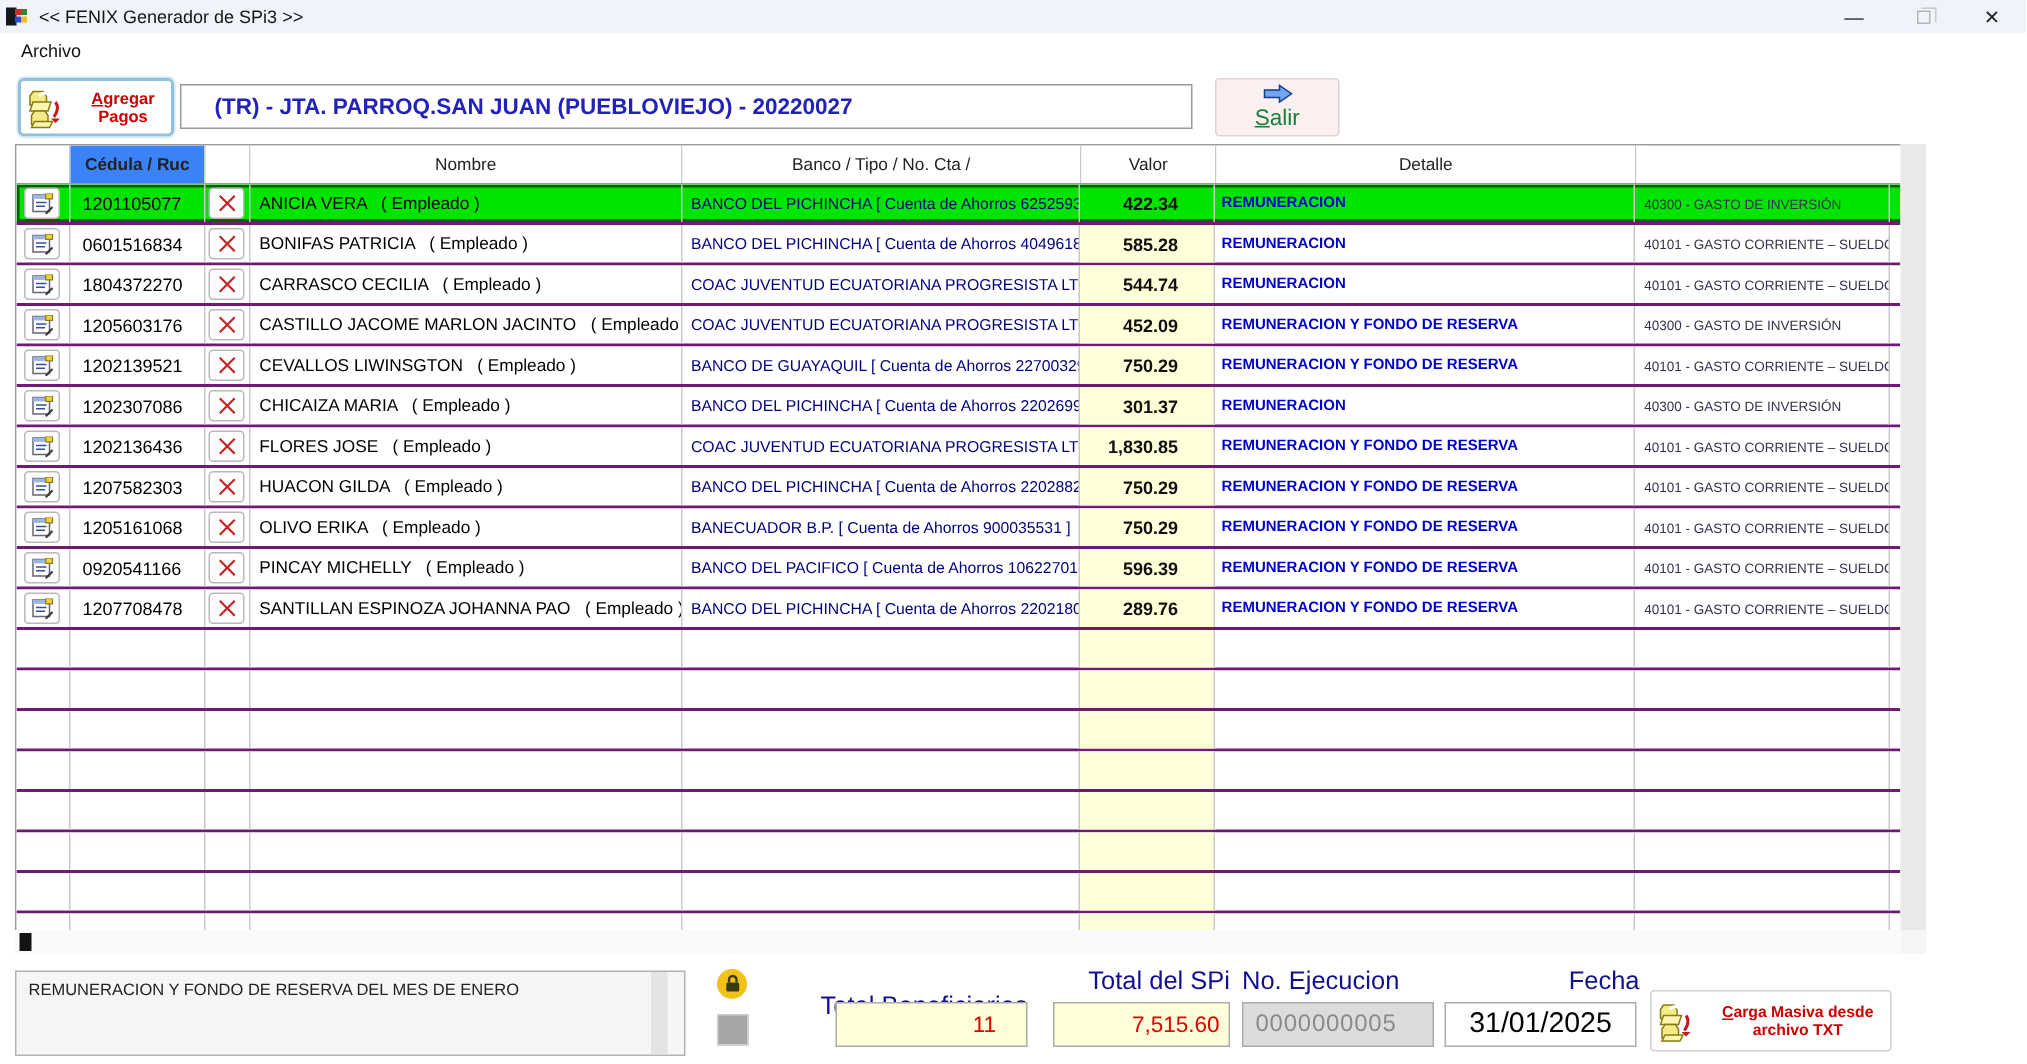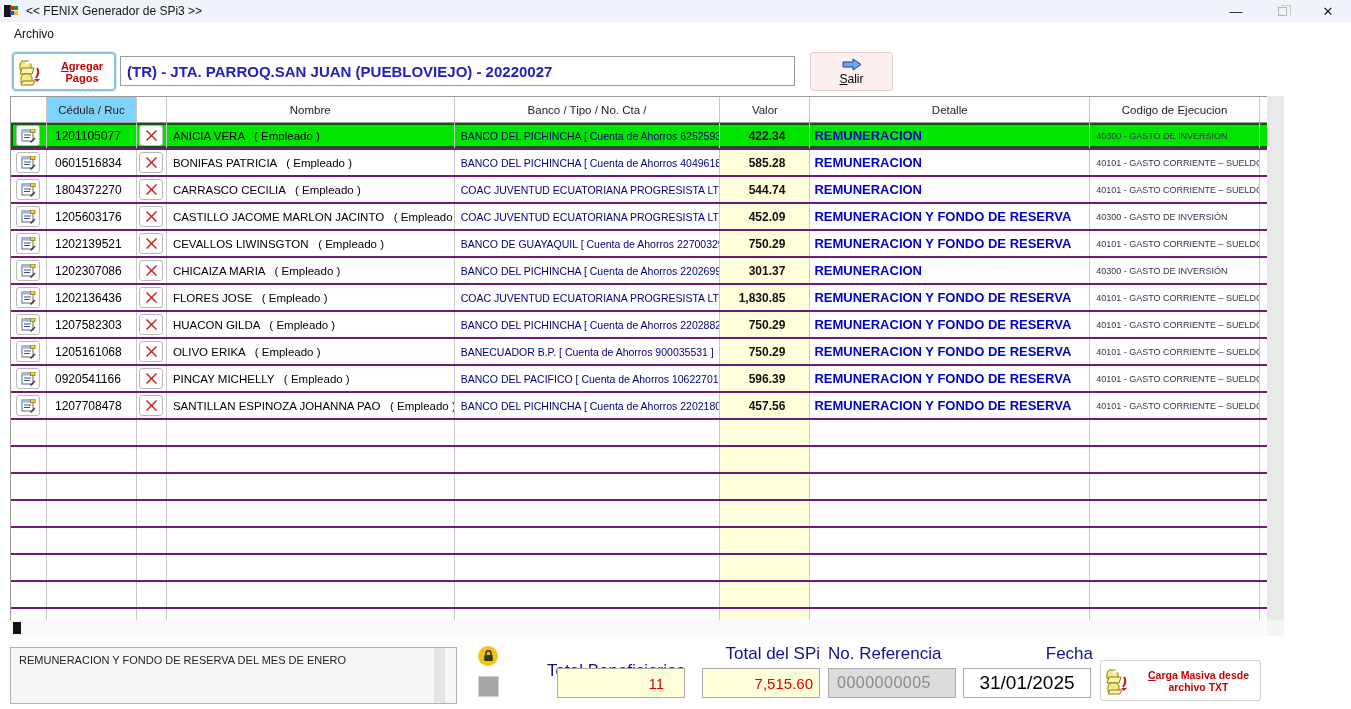--- a/index.html
+++ b/index.html
@@ -19,39 +19,39 @@
 
   
   .menubar { position:absolute; left:0; top:22px; width:1351px; height:23px; background:#fff; }
   .menuitem { position:absolute; left:10px; top:3px; font-size:12px; color:#111; padding:2px 4px; }
 
   
   .btn-agregar { position:absolute; left:12px; top:52px; width:104px; height:39px; background:#fff;
     border:2px solid #8fc0dd; border-radius:4px; outline:1px solid #cfe7f4; display:flex; align-items:center; gap:4px; padding:2px 4px; cursor:default;}
   .btn-agregar .lbl { color:#cc0000; font-weight:bold; font-size:11px; line-height:12px; text-align:center; flex:1; }
   .entity-input { position:absolute; left:120px; top:56px; width:675px; height:30px; border:1px solid #9a9a9a;
-    font-family:"Liberation Sans",sans-serif; font-size:15px; font-weight:bold; color:#2222bb; padding:0 6px; background:#fff; }
+    font-family:"Liberation Sans",sans-serif; font-size:15px; font-weight:bold; color:#2222bb; padding:0 22px; background:#fff; }
   .btn-salir { position:absolute; left:810px; top:52px; width:83px; height:39px; background:#fbeff0; border:1px solid #e5cfd2; border-radius:3px;
     display:flex; flex-direction:column; align-items:center; justify-content:center; gap:1px; }
-  .btn-salir .lbl { font-size:12px; color:#000000; }
+  .btn-salir .lbl { font-size:15px; color:#15803d; }
   .u { text-decoration:underline; }
 
   
   .grid { position:absolute; left:10px; top:96px; width:1257px; height:524px; overflow:hidden; border-left:1px solid #9a9a9a; border-top:1px solid #9a9a9a; background:#fff; }
   .grow { display:flex; height:27px; border-bottom:2px solid #701a75; background:#fff; }
   .ghead { display:flex; height:26px; border-bottom:1px solid #9a9a9a; }
   .gcell { height:100%; border-right:1px solid #c9c9c9; display:flex; align-items:center; overflow:hidden; white-space:pre; }
   .ghead .gcell { justify-content:center; font-size:11.5px; color:#222; }
   .c-edit { width:36px; justify-content:center; }
   .c-cedula { width:90px; padding-left:8px; font-size:12px; color:#000; }
   .c-del { width:30px; justify-content:center; }
   .c-nombre { width:288px; padding-left:6px; font-size:11.5px; color:#000; }
   .c-banco { width:266px; padding-left:6px; font-size:10.5px; color:#00007a; }
   .c-valor { width:90px; justify-content:flex-end; padding-right:24px; font-size:12px; font-weight:bold; color:#101010; background:#ffffd9; }
-  .c-detalle { width:280px; padding-left:4px; font-size:13px; font-weight:bold; color:#0000cc; }
+  .c-detalle { width:280px; padding-left:4px; font-size:10px; font-weight:bold; color:#0000cc; }
   .c-codigo { width:170px; padding-left:6px; font-size:9px; color:#33334d; }
   .c-sliver { width:7px; border-right:none; }
   .grow.selected { background:#00e400; box-shadow: inset 0 2px 0 #0a5c0a, inset 0 -2px 0 #0a5c0a, inset 2px 0 0 #0a5c0a; }
   .grow.selected .c-valor { background:transparent; }
   .rowbtn { width:24px; height:21px; background:#fdfdfd; border:1px solid #b9b9b9; border-radius:3px; display:flex; align-items:center; justify-content:center; }
 
   
   .hscroll { position:absolute; left:10px; top:620px; width:1257px; height:16px; background:#fafafa; }
   .hthumb { position:absolute; left:3px; top:2px; width:8px; height:12px; background:#141414; }
   .vscroll { position:absolute; left:1267px; top:96px; width:17px; height:524px; background:#e9e9e9; }
@@ -124,27 +124,26 @@
   <div class="btn-salir">
     <svg width="20" height="13" viewBox="0 0 20 13">
       <path d="M1 4 L11 4 L11 1 L19 6.5 L11 12 L11 9 L1 9 Z" fill="#6fa8f0" stroke="#1a3a8a" stroke-width="1"></path>
     </svg>
     <span class="lbl"><span class="u">S</span>alir</span>
   </div>
 
   <div class="grid" id="grid">
       <div class="ghead">
         <div class="gcell c-edit" style="background: rgb(255, 255, 255); font-weight: normal; color: rgb(34, 34, 34); font-size: 11.5px; justify-content: center; padding: 0px;"></div>
-        <div class="gcell c-cedula" style="background: #7dd3fc; font-weight: normal; color: rgb(34, 34, 34); font-size: 11.5px; justify-content: center; padding: 0px;">Cédula / Ruc</div>
+        <div class="gcell c-cedula" style="background: #3b82f6; font-weight: bold; color: rgb(34, 34, 34); font-size: 11.5px; justify-content: center; padding: 0px;">Cédula / Ruc</div>
         <div class="gcell c-del" style="background: rgb(255, 255, 255); font-weight: normal; color: rgb(34, 34, 34); font-size: 11.5px; justify-content: center; padding: 0px;"></div>
         <div class="gcell c-nombre" style="background: rgb(255, 255, 255); font-weight: normal; color: rgb(34, 34, 34); font-size: 11.5px; justify-content: center; padding: 0px;">Nombre</div>
         <div class="gcell c-banco" style="background: rgb(255, 255, 255); font-weight: normal; color: rgb(34, 34, 34); font-size: 11.5px; justify-content: center; padding: 0px;">Banco / Tipo / No. Cta /</div>
         <div class="gcell c-valor" style="background: rgb(255, 255, 255); font-weight: normal; color: rgb(34, 34, 34); font-size: 11.5px; justify-content: center; padding: 0px;">Valor</div>
         <div class="gcell c-detalle" style="background: rgb(255, 255, 255); font-weight: normal; color: rgb(34, 34, 34); font-size: 11.5px; justify-content: center; padding: 0px;">Detalle</div>
-        <div class="gcell c-codigo" style="background: rgb(255, 255, 255); font-weight: normal; color: rgb(34, 34, 34); font-size: 11.5px; justify-content: center; padding: 0px;">Codigo de Ejecucion</div>
         <div class="gcell c-sliver" style="background: rgb(255, 255, 255); font-weight: normal; color: rgb(34, 34, 34); font-size: 11.5px; justify-content: center; padding: 0px;"></div>
       </div>
       <div class="grow selected">
         <div class="gcell c-edit"><div class="rowbtn"><svg width="15" height="14" viewBox="0 0 15 14">
               <rect x="1" y="1" width="11" height="11" fill="#fff" stroke="#667" stroke-width="1"></rect>
               <rect x="1" y="1" width="11" height="2.6" fill="#9cb6e0"></rect>
               <line x1="3" y1="6" x2="10" y2="6" stroke="#334e9a" stroke-width="1"></line>
               <line x1="3" y1="8.5" x2="9" y2="8.5" stroke="#334e9a" stroke-width="1"></line>
               <rect x="9.5" y="0" width="4.5" height="3.6" fill="#f2d23a" stroke="#8a7a10" stroke-width="0.8"></rect>
               <path d="M9 13 L13.5 8.5 L14.5 9.5 L10 14 Z" fill="#3a3a3a"></path>
@@ -348,21 +347,21 @@
               <line x1="3" y1="8.5" x2="9" y2="8.5" stroke="#334e9a" stroke-width="1"></line>
               <rect x="9.5" y="0" width="4.5" height="3.6" fill="#f2d23a" stroke="#8a7a10" stroke-width="0.8"></rect>
               <path d="M9 13 L13.5 8.5 L14.5 9.5 L10 14 Z" fill="#3a3a3a"></path>
             </svg></div></div>
         <div class="gcell c-cedula">1207708478</div>
         <div class="gcell c-del"><div class="rowbtn"><svg width="13" height="13" viewBox="0 0 13 13">
               <path d="M2 1 L6.5 5.5 L11 1 L12 2 L7.5 6.5 L12 11 L11 12 L6.5 7.5 L2 12 L1 11 L5.5 6.5 L1 2 Z" fill="#c42222"></path>
             </svg></div></div>
         <div class="gcell c-nombre">SANTILLAN ESPINOZA JOHANNA PAO   ( Empleado )</div>
         <div class="gcell c-banco">BANCO DEL PICHINCHA [ Cuenta de Ahorros 2202180772 ]</div>
-        <div class="gcell c-valor">457.56</div>
+        <div class="gcell c-valor">289.76</div>
         <div class="gcell c-detalle">REMUNERACION Y FONDO DE RESERVA</div>
         <div class="gcell c-codigo">40101 - GASTO CORRIENTE – SUELDOS</div>
         <div class="gcell c-sliver"></div>
       </div>
       <div class="grow">
         <div class="gcell c-edit"></div>
         <div class="gcell c-cedula"></div>
         <div class="gcell c-del"></div>
         <div class="gcell c-nombre"></div>
         <div class="gcell c-banco"></div>
@@ -462,21 +461,21 @@
   <div class="lock-badge">
     <svg width="11" height="12" viewBox="0 0 11 12">
       <rect x="1.2" y="5" width="8.6" height="6" rx="1" fill="#3a3a12"></rect>
       <path d="M3 5 V3.2 A2.5 2.5 0 0 1 8 3.2 V5" fill="none" stroke="#3a3a12" stroke-width="1.6"></path>
     </svg>
   </div>
   <div class="gray-square"></div>
 
   <div class="flabel lab-benef">Total Beneficiarios</div>
   <div class="flabel lab-spi">Total del SPi</div>
-  <div class="flabel lab-ref">No. Referencia</div>
+  <div class="flabel lab-ref">No. Ejecucion</div>
   <div class="flabel lab-fecha">Fecha</div>
 
   <input class="ffield f-benef" readonly="" value="11" style="">
   <input class="ffield f-spi" readonly="" value="7,515.60" style="">
   <input class="ffield f-ref" readonly="" value="0000000005" style="">
   <input class="ffield f-fecha" value="31/01/2025" style="">
 
   <div class="btn-carga">
     <svg width="32" height="30" viewBox="0 0 32 28">
       <path d="M2 6 L4 3 L11 3 L13 6 L13 12 L2 12 Z" fill="#f4ea86" stroke="#8a7a10" stroke-width="1"></path>

